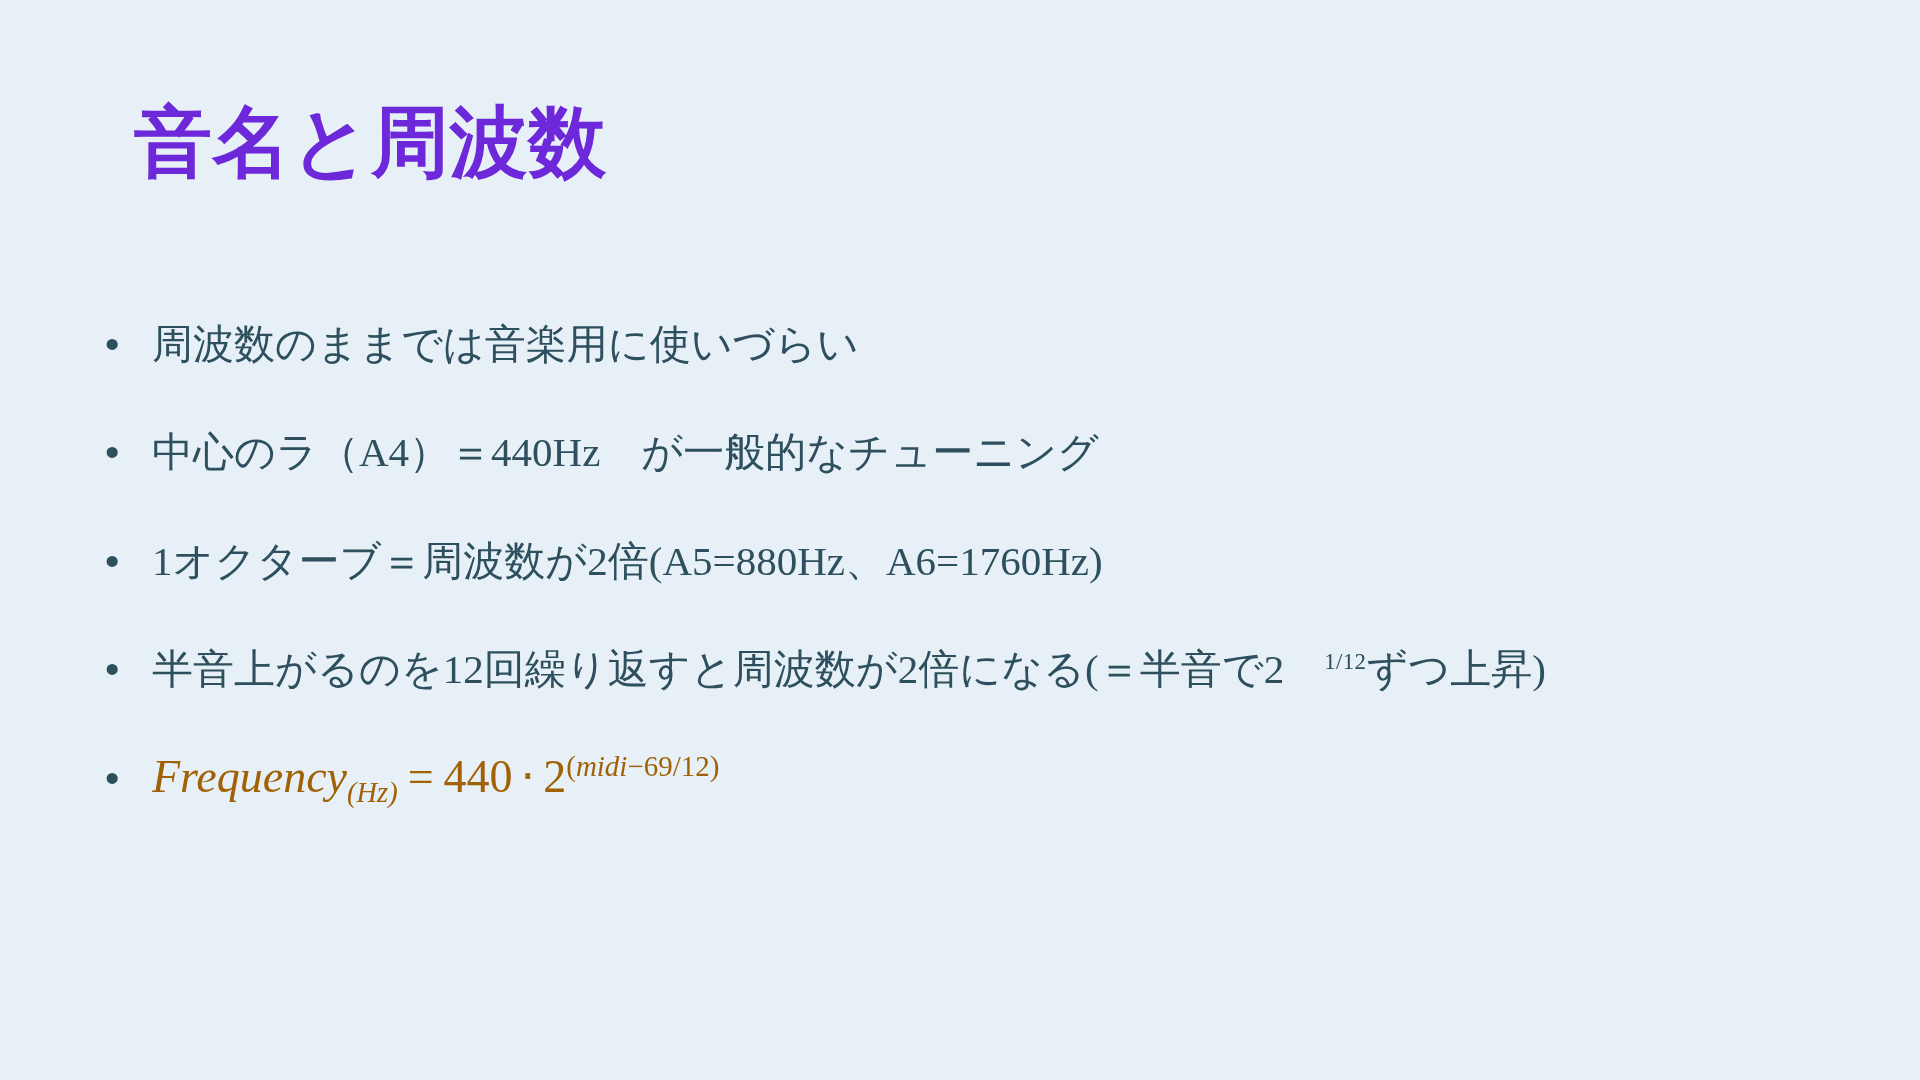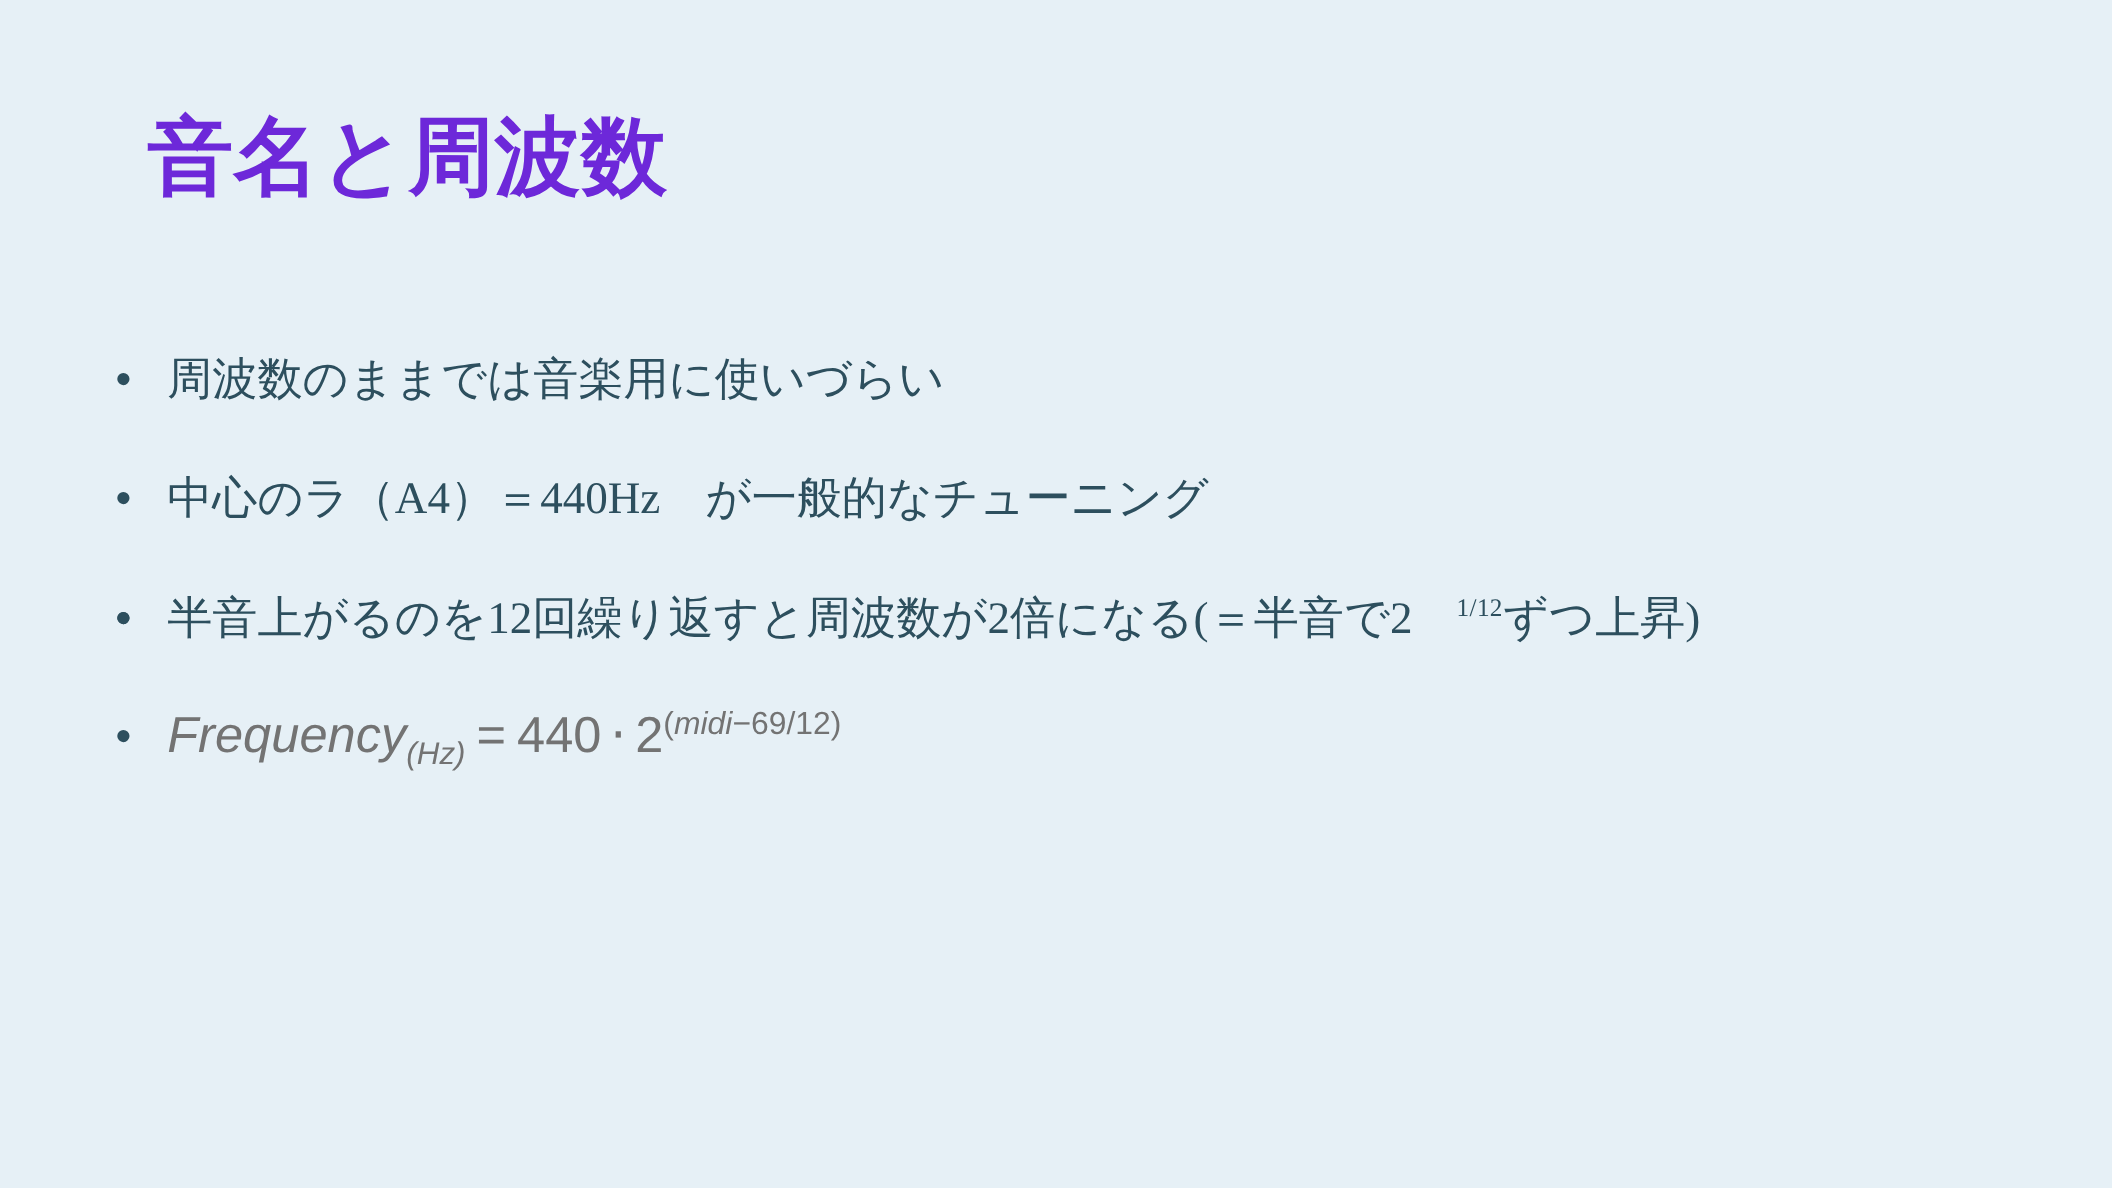--- a/index.html
+++ b/index.html
@@ -85,24 +85,24 @@
     vertical-align: super;
     line-height: 0;
     letter-spacing: 0.3px;
     margin-left: 40px;
   }
 
   
   .formula {
     display: block;
     margin-top: 14px;
-    font-family: Liberation Sans, sans-serif;
+    font-family: Liberation Serif, serif;
     font-size: 46px;
     line-height: 1.1;
-    color: #737373;
+    color: #a16207;
     white-space: nowrap;
   }
   .formula .mvar {
     font-style: italic;
   }
   .formula .msub {
     font-style: italic;
     font-size: 0.62em;
     vertical-align: sub;
     line-height: 0;
@@ -140,20 +140,21 @@
       <span class="bullet-text">周波数のままでは音楽用に使いづらい</span>
     </li>
 
     <li class="bullet-item">
       <span class="bullet-marker">•</span>
       <span class="bullet-text">中心のラ（A4）＝440Hz　が一般的なチューニング</span>
     </li>
 
     <li class="bullet-item">
       <span class="bullet-marker">•</span>
+      <span class="bullet-text">1オクターブ＝周波数が2倍(A5=880Hz、A6=1760Hz)</span>
     </li>
 
     <li class="bullet-item">
       <span class="bullet-marker">•</span>
       <span class="bullet-text">半音上がるのを12回繰り返すと周波数が2倍になる(＝半音で2</span><span class="sup-math">1/12</span><span class="bullet-text">ずつ上昇)</span>
     </li>
 
     <li class="bullet-item">
       <span class="bullet-marker">•</span>
       <span class="formula"><span class="mvar">Frequency</span><span class="msub">(Hz)</span><span class="mop">=</span><span class="mnum">440</span><span class="mdot">⋅</span><span class="mnum">2</span><span class="mexp"><span class="mnum">(</span><span class="mvar">midi</span><span class="mnum">−</span><span class="mnum">69/12</span><span class="mnum">)</span></span></span>

